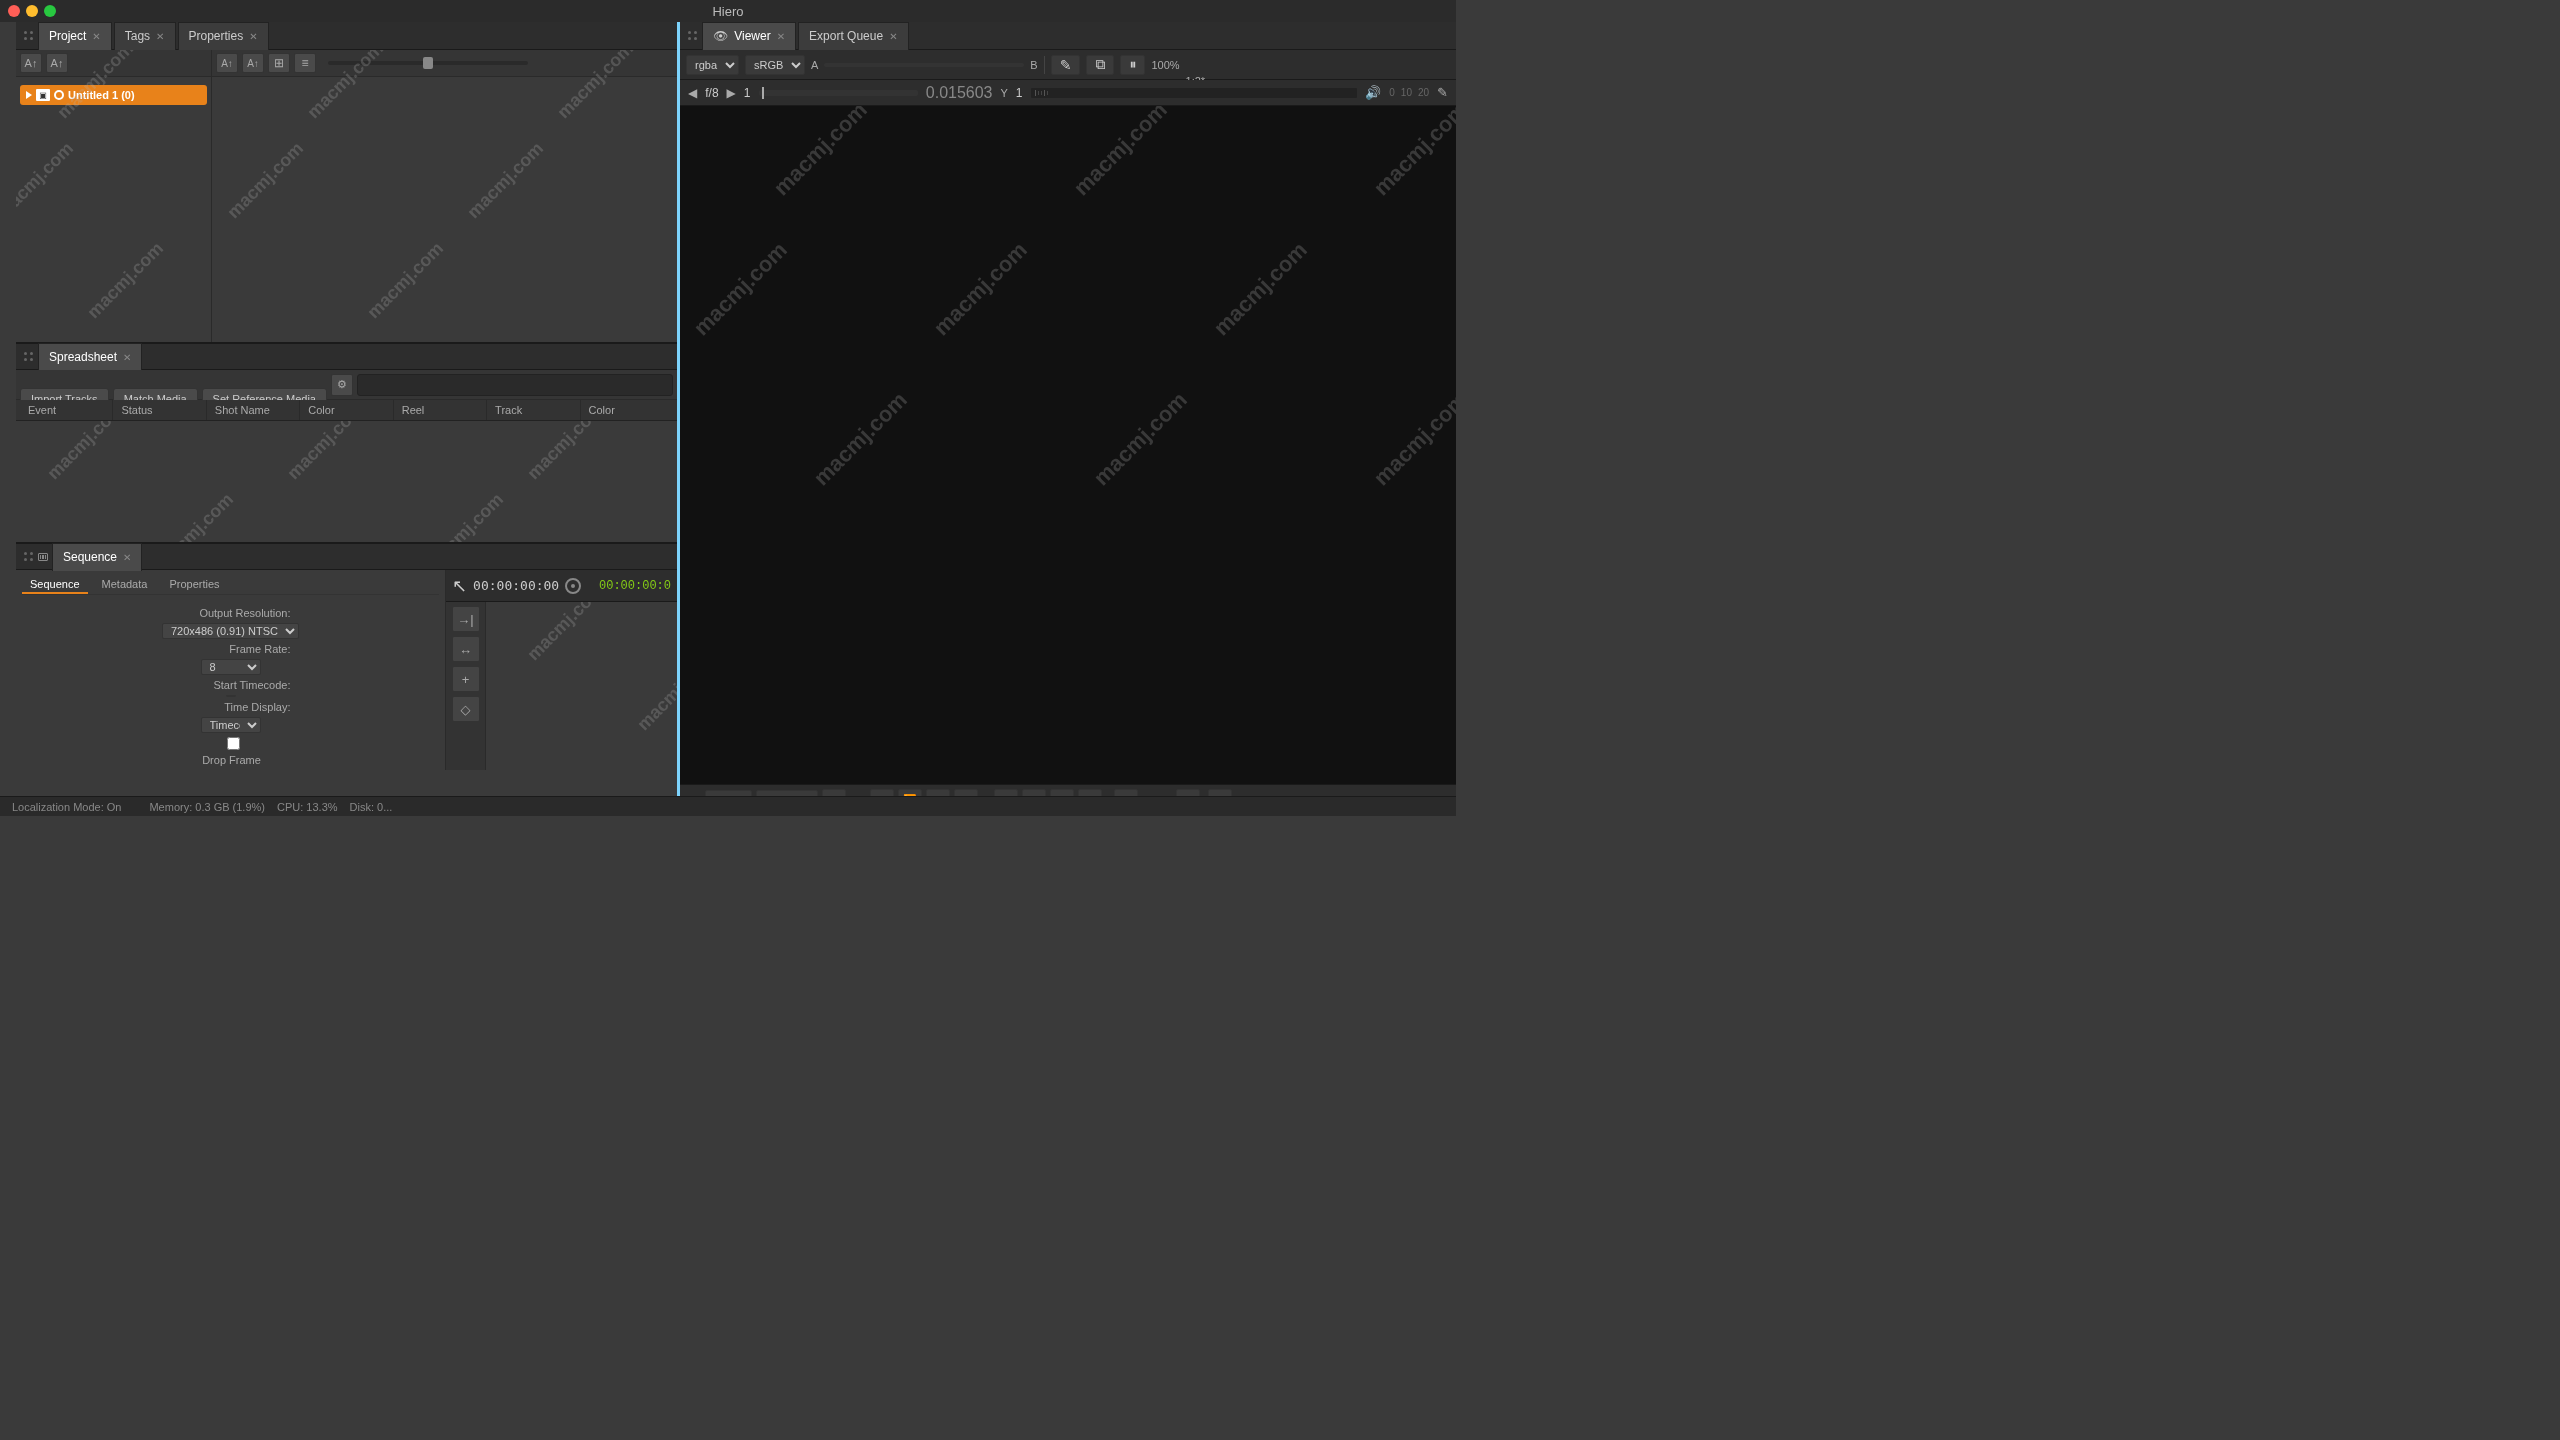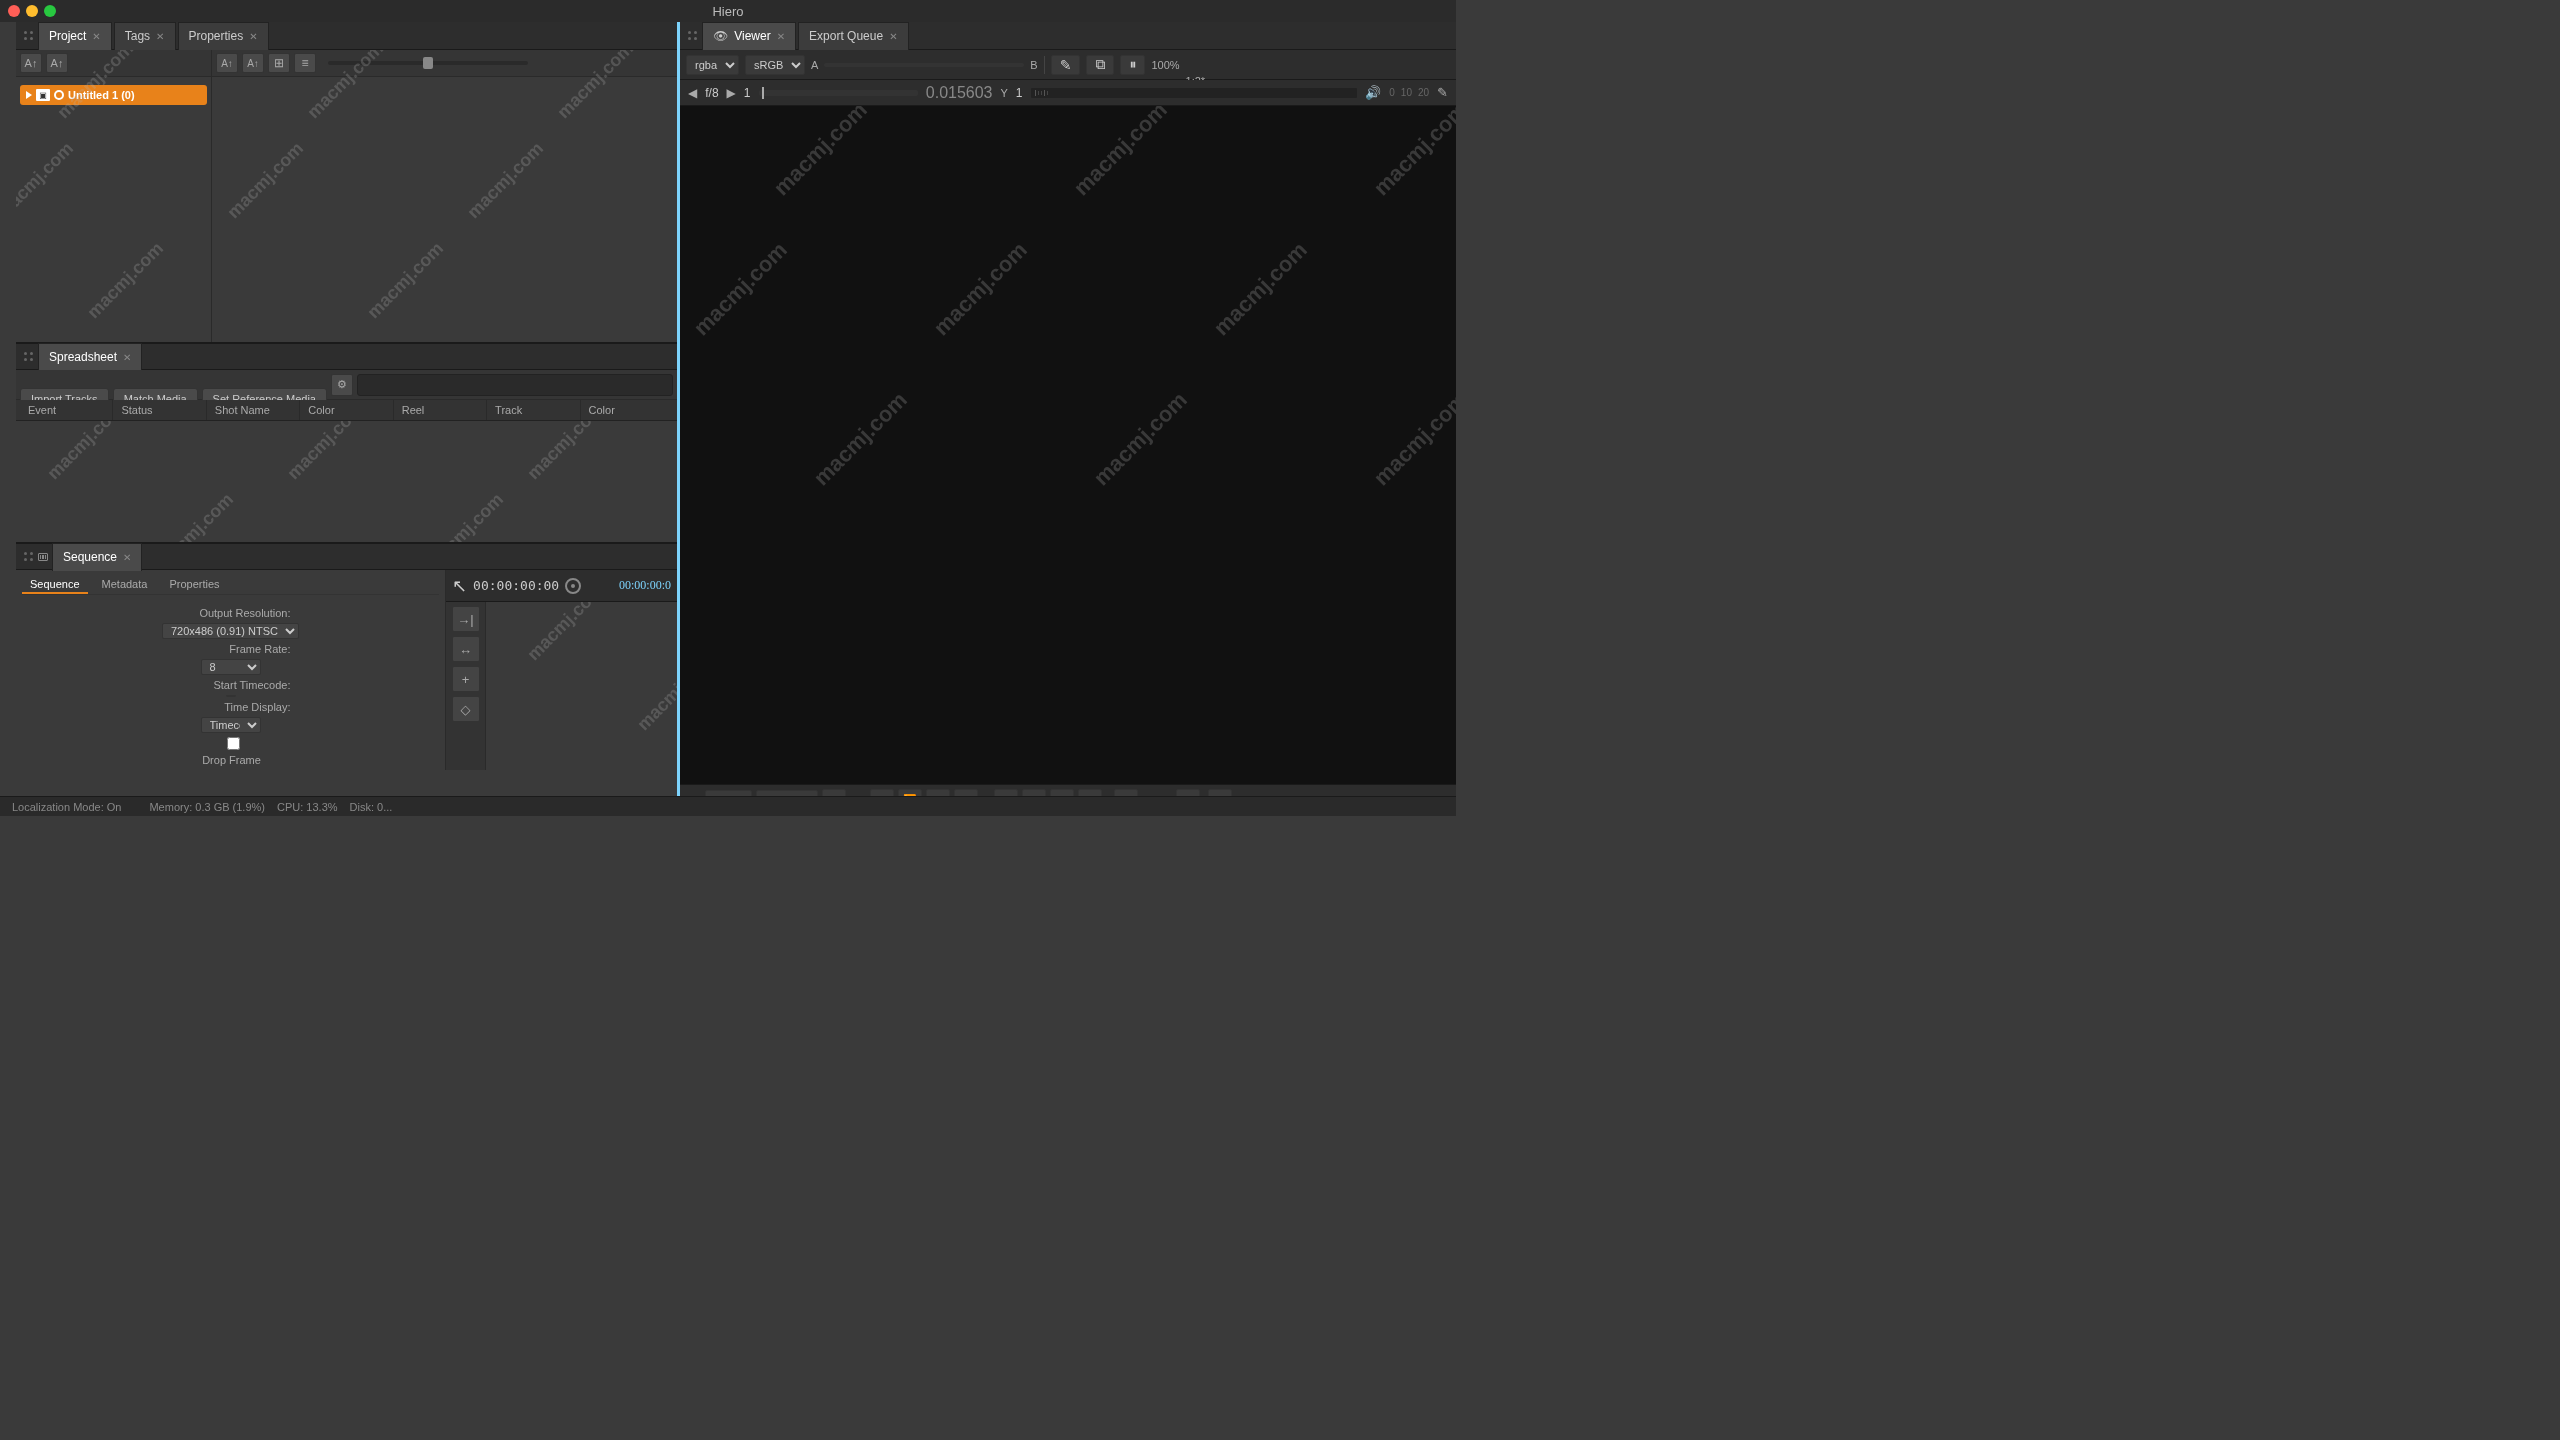--- a/index.html
+++ b/index.html
@@ -515,23 +515,23 @@
       background: #666;
       border-radius: 50%;
     }
 
     .seq-timeline-body {
       flex: 1;
       display: flex;
     }
 
     .timecode-orange {
-      color: #7dd3fc;
+      color: #84cc16;
       font-size: 12px;
-      font-family: Liberation Serif, serif;
+      font-family: Liberation Mono, monospace;
       margin-left: auto;
     }
   </style>
 </head>
 <body>
 
 <div class="titlebar">
   <div class="traffic-lights">
     <div class="traffic-light tl-close"></div>
     <div class="traffic-light tl-min"></div>

